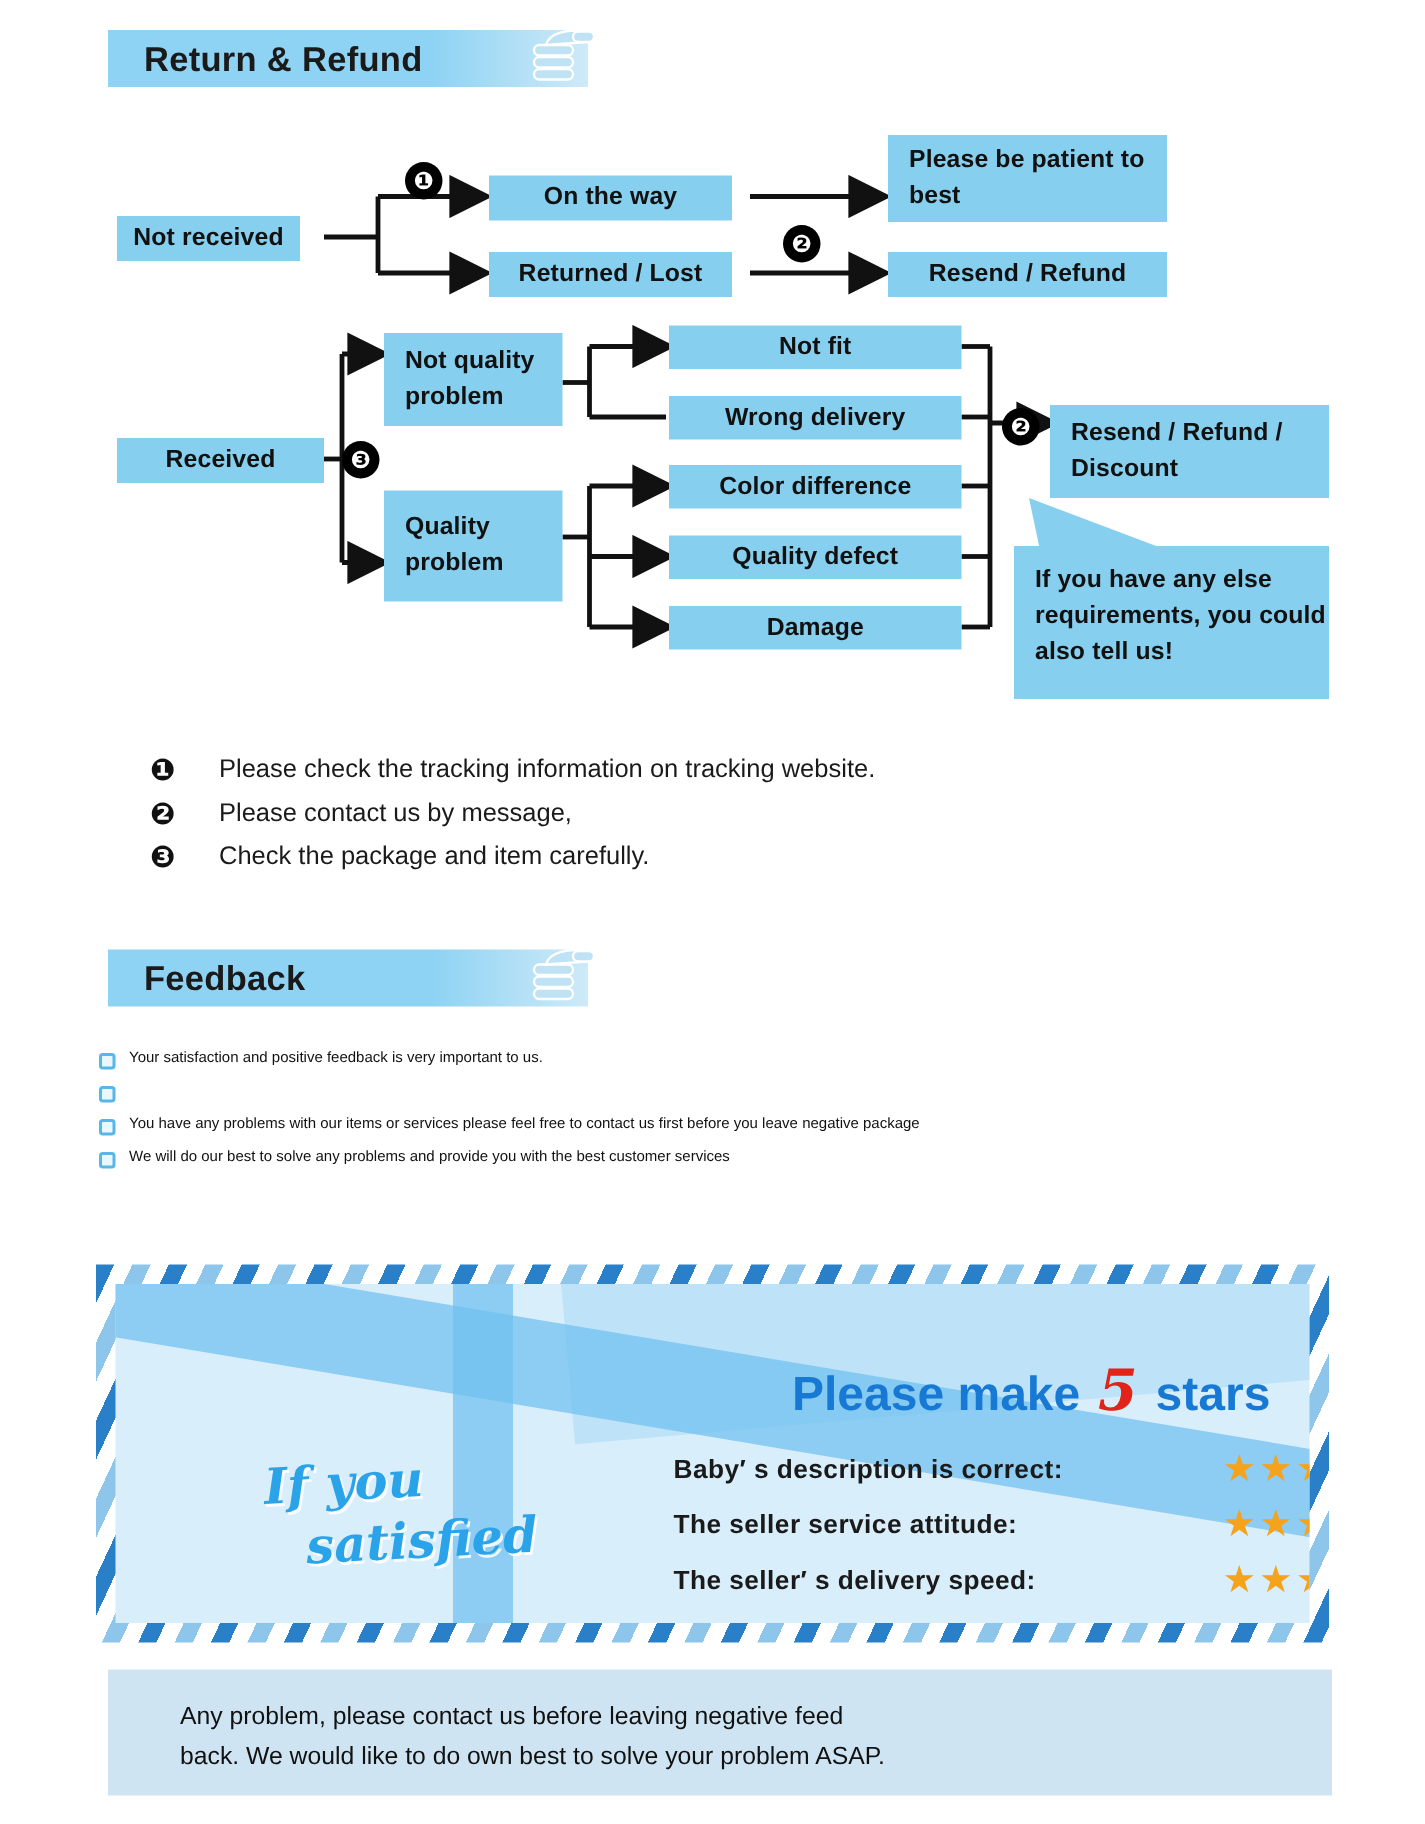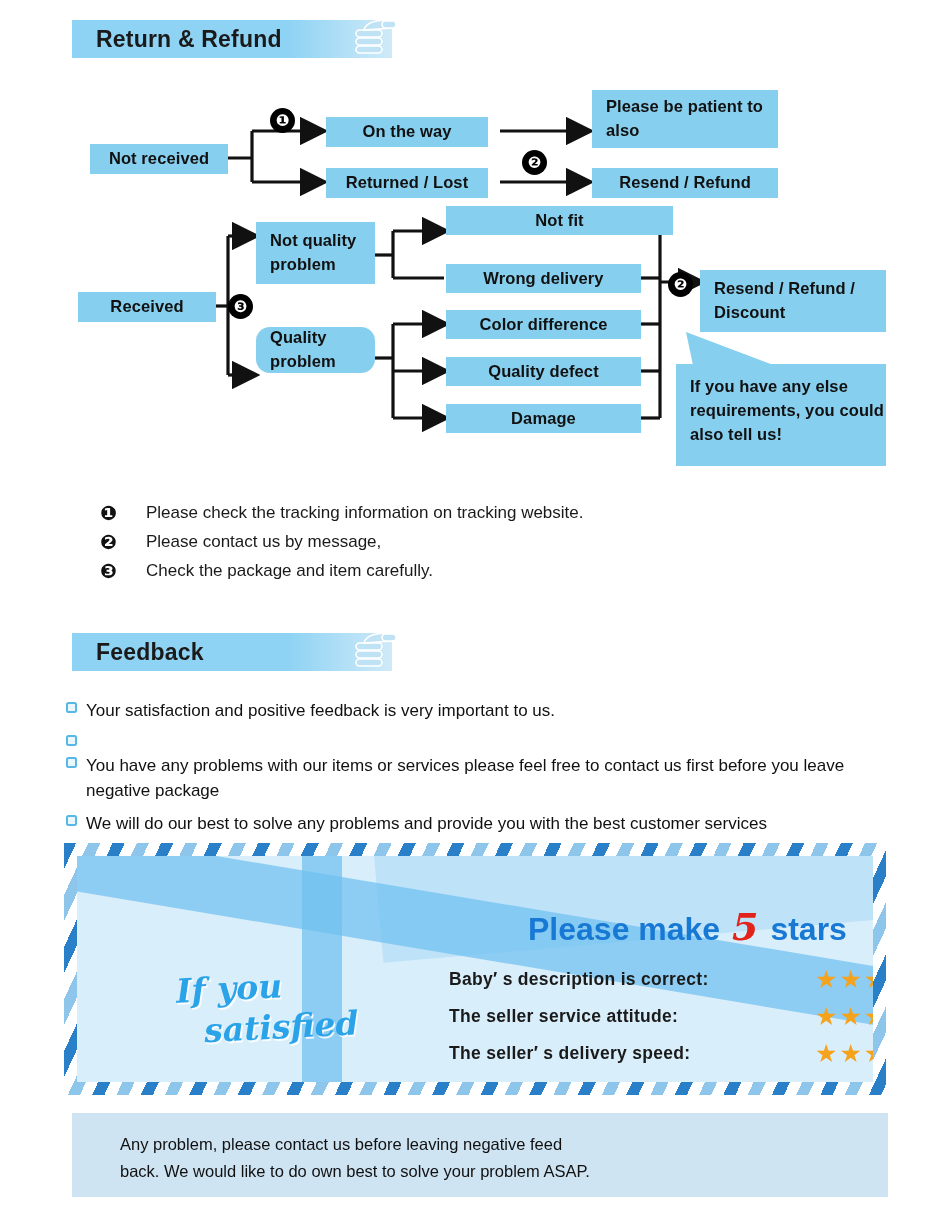--- a/index.html
+++ b/index.html
@@ -63,21 +63,21 @@
   
   .fb-list { position:absolute; left:66px; top:698px; width:870px; }
   .fb-row { display:flex; align-items:flex-start; margin-bottom:7px; }
   .fb-bullet {
     flex:0 0 20px; margin-top:4px;
   }
   .fb-bullet span {
     display:block; width:11px; height:11px; border-radius:2.5px;
     border:2.5px solid #56b7e8; background:#eaf7fd;
   }
-  .fb-text { font-size:17px; color:#111; line-height:1.5; font-weight:500; }
+  .fb-text { font-size:10px; color:#111; line-height:1.5; font-weight:500; }
 
   
   .env {
     position:absolute; left:64px; top:843px; width:822px; height:252px;
     background:#ffffff;
     padding:13px;
   }
   .env-stripes {
     position:absolute; inset:0;
     background:
@@ -195,36 +195,36 @@
       <path d="M641,231 L660,231"></path>
       <path d="M641,278 L660,278"></path>
       <path d="M641,324 L660,324"></path>
       <path d="M641,371 L660,371"></path>
       <path d="M641,418 L660,418"></path>
       <path d="M660,231 L660,418"></path>
       <path d="M660,282 L700,282" marker-end="url(#ar)"></path>
     </g>
   </svg>
 
-  <div class="fbox" style="left:90px; top:144px; width:138px; height:30px;">Not received</div>
+  <div class="fbox" style="left:78px; top:144px; width:122px; height:30px;">Not received</div>
   <div class="fbox" style="left:326px; top:117px; width:162px; height:30px;">On the way</div>
   <div class="fbox" style="left:326px; top:168px; width:162px; height:30px;">Returned / Lost</div>
-  <div class="fbox left" style="left:592px; top:90px; width:186px; height:58px;">Please be patient to also</div>
+  <div class="fbox left" style="left:592px; top:90px; width:186px; height:58px;">Please be patient to best</div>
   <div class="fbox" style="left:592px; top:168px; width:186px; height:30px;">Resend / Refund</div>
 
   <div class="badge" style="left:270px; top:108px;">❶</div>
   <div class="badge" style="left:522px; top:150px;">❷</div>
 
   <div class="fbox" style="left:78px; top:292px; width:138px; height:30px;">Received</div>
   <div class="badge" style="left:228px; top:294px;">❸</div>
 
   <div class="fbox left" style="left:256px; top:222px; width:119px; height:62px;">Not quality problem</div>
-  <div class="fbox left" style="left:256px; top:327px; width:119px; height:46px;border-radius:14px;">Quality problem</div>
-
-  <div class="fbox" style="left:446px; top:206px; width:227px; height:29px;">Not fit</div>
+  <div class="fbox left" style="left:256px; top:327px; width:119px; height:74px;">Quality problem</div>
+
+  <div class="fbox" style="left:446px; top:217px; width:195px; height:29px;">Not fit</div>
   <div class="fbox" style="left:446px; top:264px; width:195px; height:29px;">Wrong delivery</div>
   <div class="fbox" style="left:446px; top:310px; width:195px; height:29px;">Color difference</div>
   <div class="fbox" style="left:446px; top:357px; width:195px; height:29px;">Quality defect</div>
   <div class="fbox" style="left:446px; top:404px; width:195px; height:29px;">Damage</div>
 
   <div class="badge" style="left:668px; top:272px;">❷</div>
 
   <div class="fbox left" style="left:700px; top:270px; width:186px; height:62px;">Resend / Refund / Discount</div>
 
   <svg width="120" height="60" style="position:absolute;left:684px;top:330px;">

